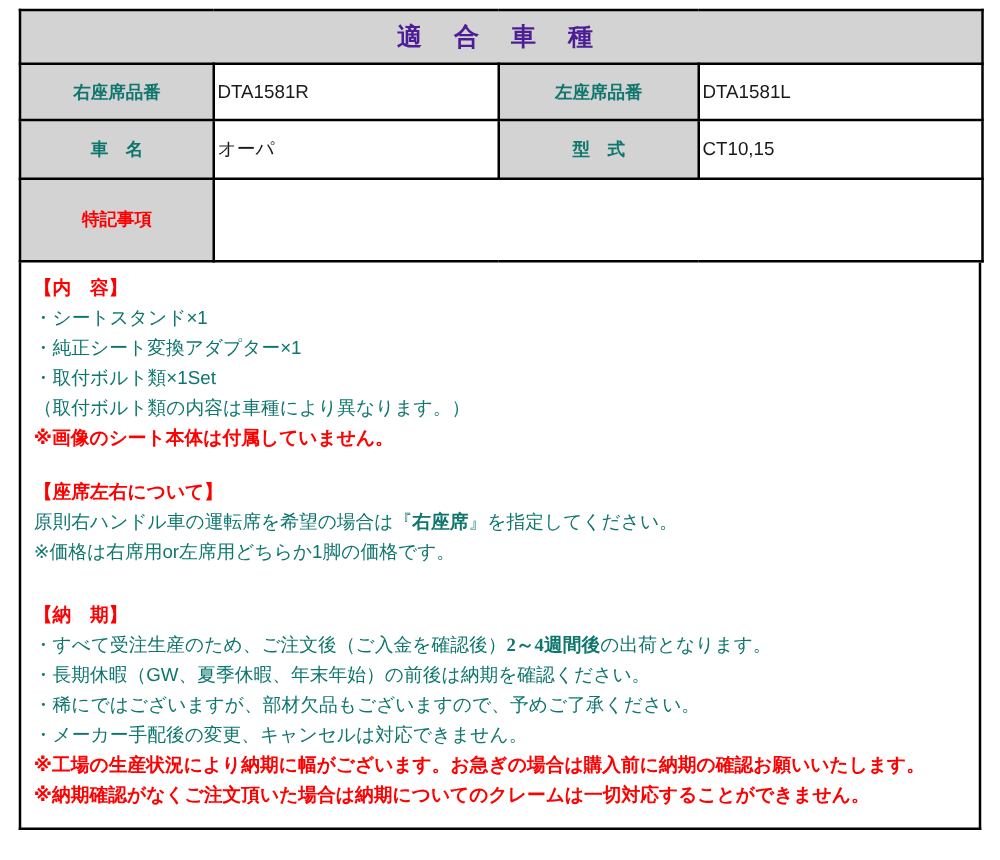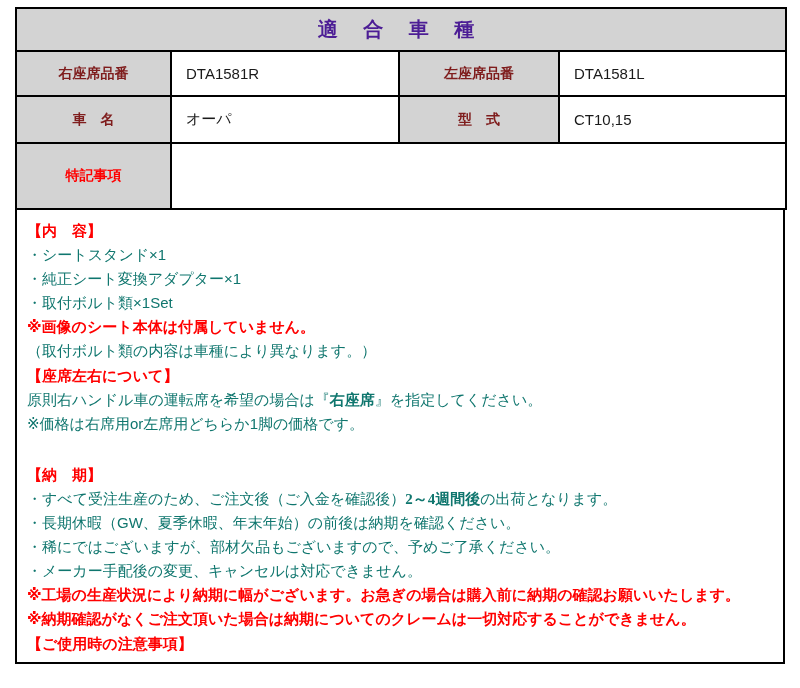--- a/index.html
+++ b/index.html
@@ -33,44 +33,44 @@
     font-weight: bold;
     letter-spacing: 10px;
     color: #4c1d95;
   }
   .label-cell {
     background: #d3d3d3;
     text-align: center;
     vertical-align: middle;
     font-size: 14px;
     font-weight: bold;
-    color: #7f1d1d;
+    color: #0f766e;
   }
   .value-cell {
     background: #ffffff;
     text-align: left;
     vertical-align: middle;
     font-size: 15px;
-    padding-left: 14px;
+    padding-left: 2px;
   }
   .row-part  td { height: 45px; }
   .row-name  td { height: 47px; }
   .row-notes td { height: 66px; }
   .red-label { color: #ff0000; }
   
   .content-box {
     width: 770px;
     height: 454px;
     border: 2px solid #000000;
     border-top: none;
     padding: 8px 10px 6px 10px;
     overflow: hidden;
   }
   .section { margin-bottom: 0; }
-  .sec-gap-sm { }
+  .sec-gap-sm { margin-top: 18px; }
   .sec-gap-lg { margin-top: 26px; }
   .heading {
     font-size: 15px;
     font-weight: bold;
     color: #ff0000;
     line-height: 25px;
   }
   .line {
     font-size: 15px;
     line-height: 24px;
@@ -118,22 +118,22 @@
     </tbody>
   </table>
 
   <div class="content-box">
 
     <div class="section">
       <div class="heading">【内　容】</div>
       <div class="line">・シートスタンド×1</div>
       <div class="line">・純正シート変換アダプター×1</div>
       <div class="line">・取付ボルト類×1Set</div>
+      <div class="line">（取付ボルト類の内容は車種により異なります。）</div>
       <div class="line red-note">※画像のシート本体は付属していません。</div>
-      <div class="line">（取付ボルト類の内容は車種により異なります。）</div>
     </div>
 
     <div class="section sec-gap-sm">
       <div class="heading">【座席左右について】</div>
       <div class="line"><span>原則右ハンドル車の運転席を希望の場合は『</span><span class="bold">右座席</span><span>』を指定してください。</span></div>
       <div class="line">※価格は右席用or左席用どちらか1脚の価格です。</div>
     </div>
 
     <div class="section sec-gap-lg">
       <div class="heading">【納　期】</div>

